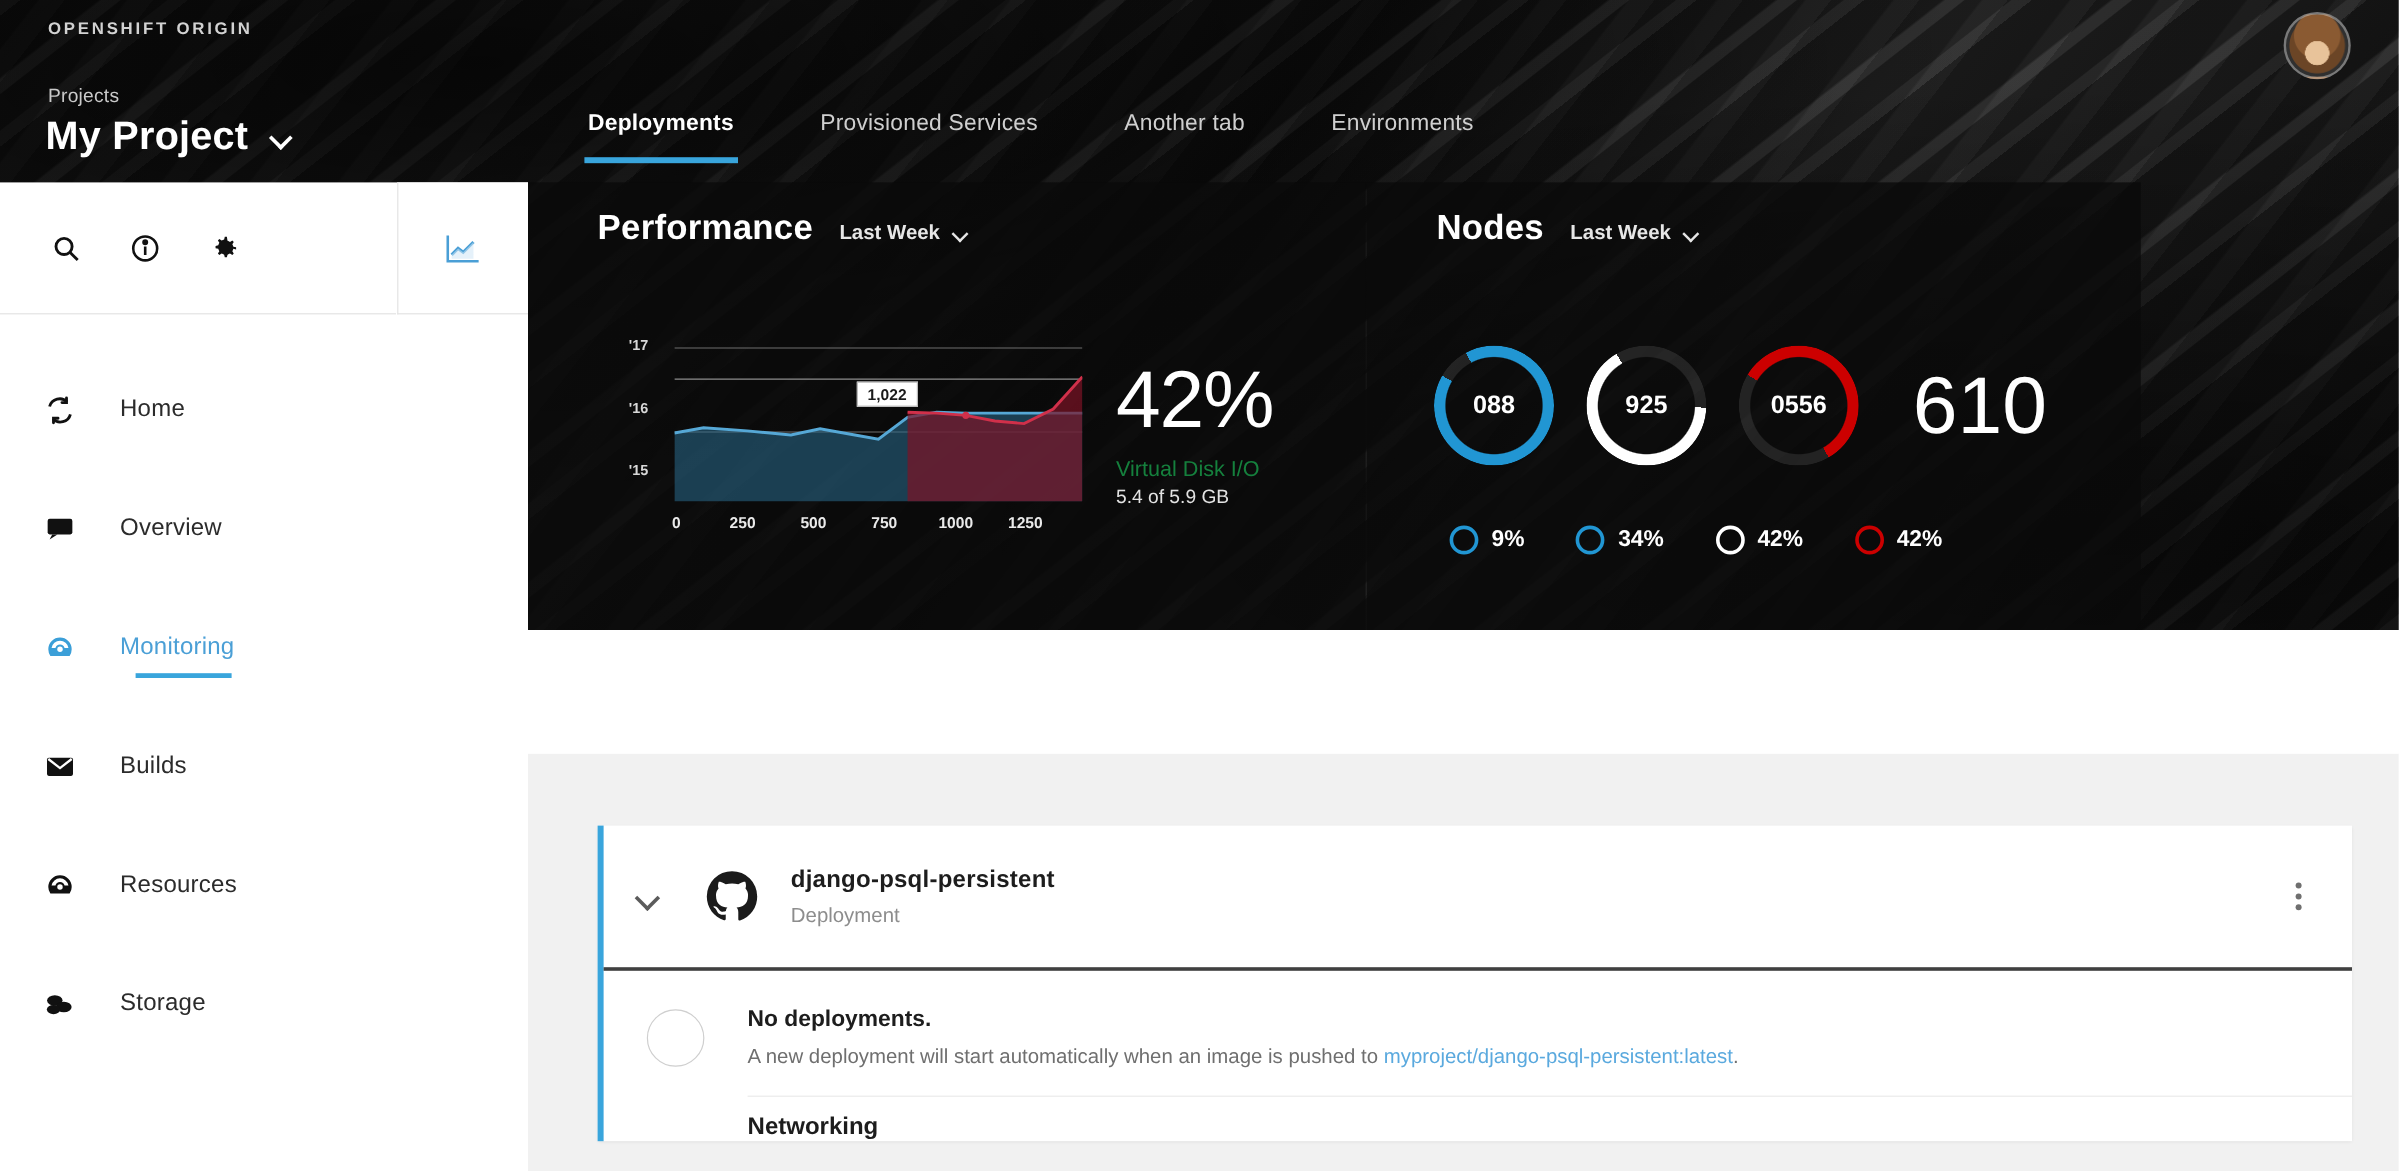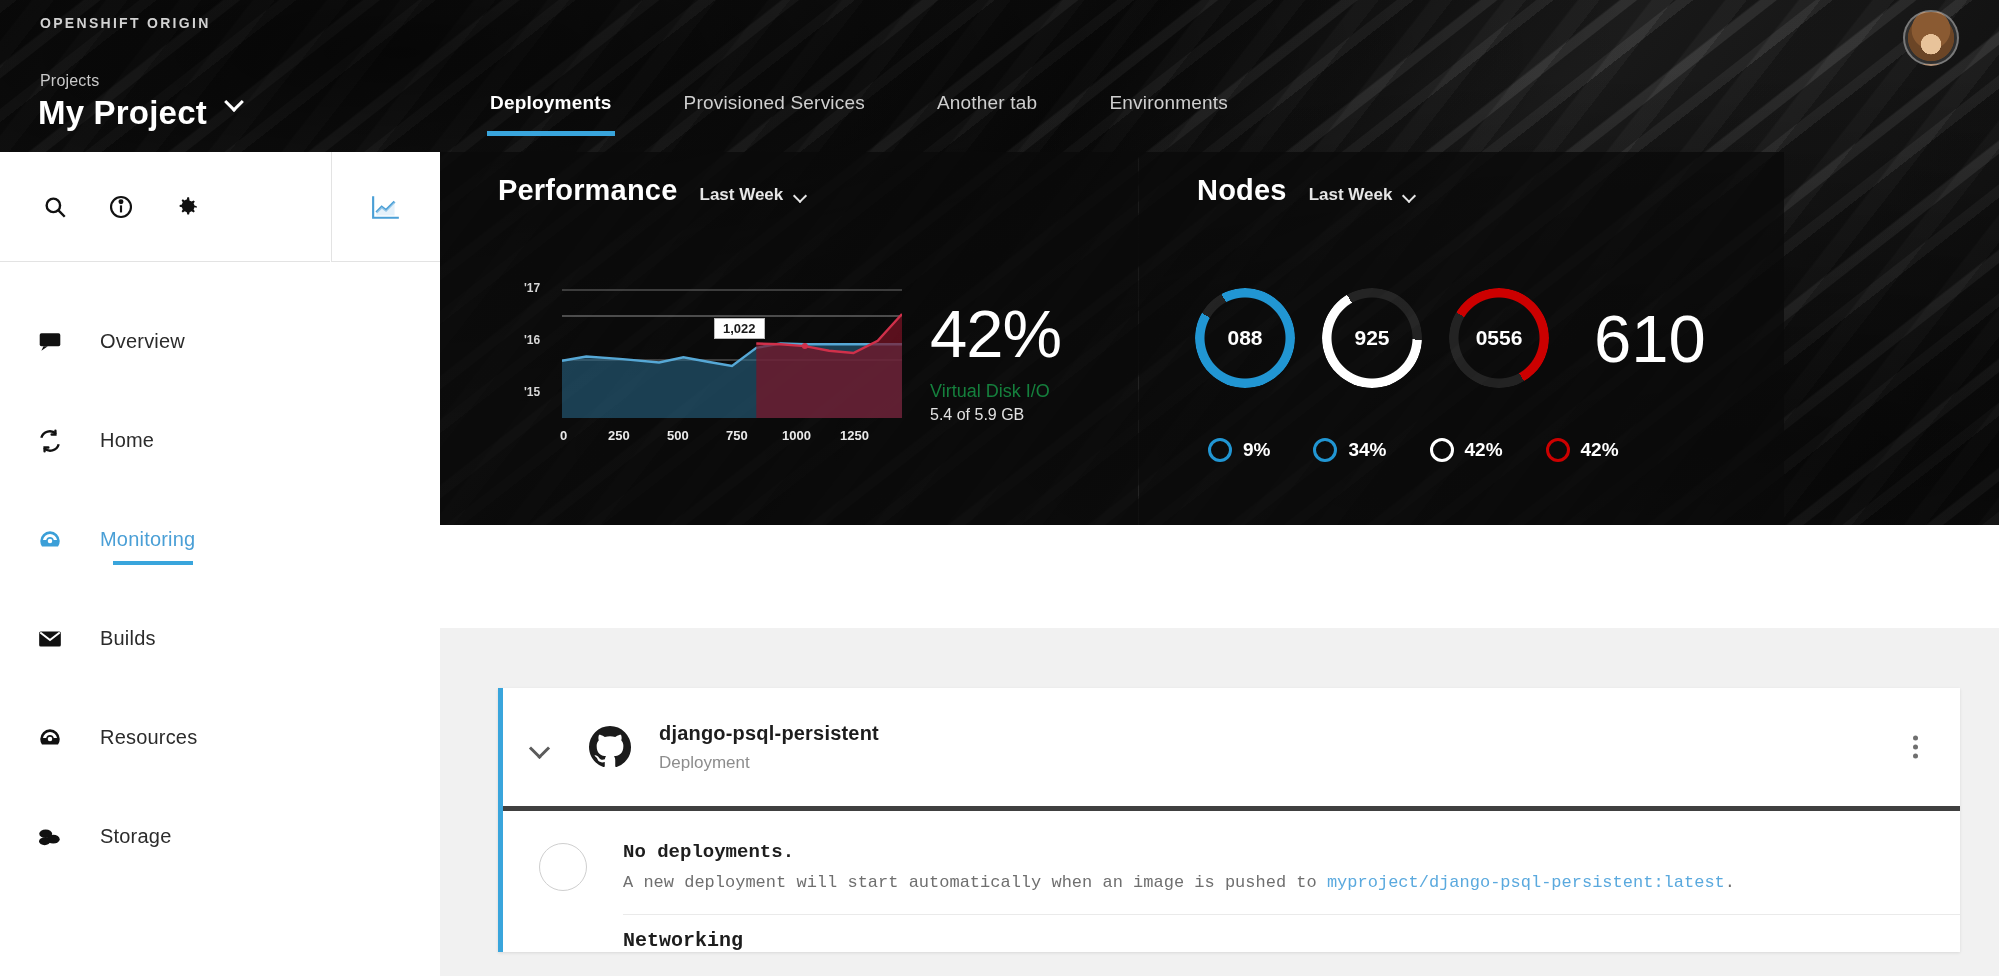--- a/index.html
+++ b/index.html
@@ -36,21 +36,21 @@
     position: absolute; left: 0; top: 0; width: 1999px; height: 152px; z-index: 6;
   }
   .brand {
     position: absolute; left: 40px; top: 15px;
     font-size: 14px; letter-spacing: 2.3px; font-weight: 700; color: #d2d2d2;
   }
   .proj-label {
     position: absolute; left: 40px; top: 72px;
     font-size: 16px; color: #c9c9c9; letter-spacing: .2px;
   }
-  .proj-row { position: absolute; left: 38px; top: 94px; display: flex; align-items: flex-start; gap: 18px; }
+  .proj-row { position: absolute; left: 38px; top: 94px; display: flex; align-items: center; gap: 18px; }
   .proj-name { font-size: 33px; font-weight: 700; color: #fff; letter-spacing: .2px; }
   .caret { width: 20px; height: 12px; position: relative; }
   .caret:before{
     content:""; position:absolute; left:2px; top:1px; width:11px; height:11px;
     border-right:3px solid #fff; border-bottom:3px solid #fff;
     transform: rotate(45deg);
   }
   .avatar {
     position: absolute; right: 40px; top: 10px; width: 56px; height: 56px; border-radius: 50%;
     background:
@@ -153,21 +153,21 @@
     content:""; position:absolute; left:2px; top:0; width:12px; height:12px;
     border-right:3px solid #5b5b5b; border-bottom:3px solid #5b5b5b; transform: rotate(45deg);
   }
   .gh { width: 66px; display: flex; justify-content: center; align-items: center; }
   .panel-titles { margin-left: 16px; }
   .panel-titles .t1 { font-size: 20px; font-weight: 700; color: #1d1d1d; letter-spacing: .2px; }
   .panel-titles .t2 { font-size: 17px; color: #8d8d8d; margin-top: 8px; }
   .kebab { position: absolute; right: 42px; top: 50%; transform: translateY(-50%); }
   .kebab i { display:block; width: 5px; height: 5px; border-radius: 50%; background: #6f6f6f; margin: 4px 0; }
 
-  .panel-body { border-top: 5px solid #404040; padding: 18px 0 0 0; position: relative; font-family: Liberation Mono, monospace; }
+  .panel-body { border-top: 3px solid #404040; padding: 18px 0 0 0; position: relative; }
   .dep-row { display: flex; align-items: flex-start; padding: 12px 0 22px 0; }
   .dep-circle { width: 120px; display: flex; justify-content: center; padding-top: 2px; }
   .dep-circle .c { width: 48px; height: 48px; border-radius: 50%; border: 1px solid #cfcfcf; }
   .dep-text .d1 { font-size: 19px; font-weight: 700; color: #1d1d1d; }
   .dep-text .d2 { font-size: 17px; color: #6f6f6f; margin-top: 10px; }
   .dep-text .d2 a { color: #5aa9de; text-decoration: none; }
   .networking {
     margin-left: 120px; border-top: 1px solid #eaeaea; padding-top: 14px;
     font-size: 20px; font-weight: 700; color: #1d1d1d;
   }
@@ -221,36 +221,36 @@
       <svg width="30" height="26" viewBox="0 0 28 24">
         <path d="M2 2v20h24" stroke="#4a9fd6" stroke-width="2" fill="none"></path>
         <path d="M5 17l5-5 4 3 8-8" stroke="#4a9fd6" stroke-width="2.4" fill="none"></path>
         <path d="M5 17l5-5 4 3 8-8v13H5z" fill="#cfe6f5" opacity=".55"></path>
       </svg>
     </div>
 
     <div class="navlist">
       <div class="navitem">
         <span class="nicon">
+          <svg width="26" height="26" viewBox="0 0 24 24" fill="none" stroke="#111" stroke-width="2.2">
+            <path d="M4 9a8 8 0 0113.5-3.5M20 15a8 8 0 01-13.5 3.5"></path>
+            <path d="M17 2.5V6h-3.5M7 21.5V18h3.5" stroke-linecap="round"></path>
+          </svg>
+        </span>
+        <span class="nlabel">Home</span>
+      </div>
+
+      <div class="navitem">
+        <span class="nicon">
           <svg width="26" height="26" viewBox="0 0 24 24" fill="#111">
             <rect x="2.5" y="4" width="19" height="12" rx="1.6"></rect>
             <path d="M6 16l-2 4 6-4z"></path>
           </svg>
         </span>
         <span class="nlabel">Overview</span>
-      </div>
-
-      <div class="navitem">
-        <span class="nicon">
-          <svg width="26" height="26" viewBox="0 0 24 24" fill="none" stroke="#111" stroke-width="2.2">
-            <path d="M4 9a8 8 0 0113.5-3.5M20 15a8 8 0 01-13.5 3.5"></path>
-            <path d="M17 2.5V6h-3.5M7 21.5V18h3.5" stroke-linecap="round"></path>
-          </svg>
-        </span>
-        <span class="nlabel">Home</span>
       </div>
 
       <div class="navitem active">
         <span class="nicon">
           <svg width="26" height="26" viewBox="0 0 24 24" fill="#3b9fd8">
             <path d="M12 4a9 9 0 00-9 9 9 9 0 001.6 5.1h14.8A9 9 0 0021 13a9 9 0 00-9-9zm0 2.4a6.6 6.6 0 016.5 5.6h-3a3.6 3.6 0 00-7 0h-3A6.6 6.6 0 0112 6.4z"></path>
             <circle cx="12" cy="13" r="2.1" fill="#fff"></circle>
           </svg>
         </span>
         <span class="nlabel">Monitoring</span>

